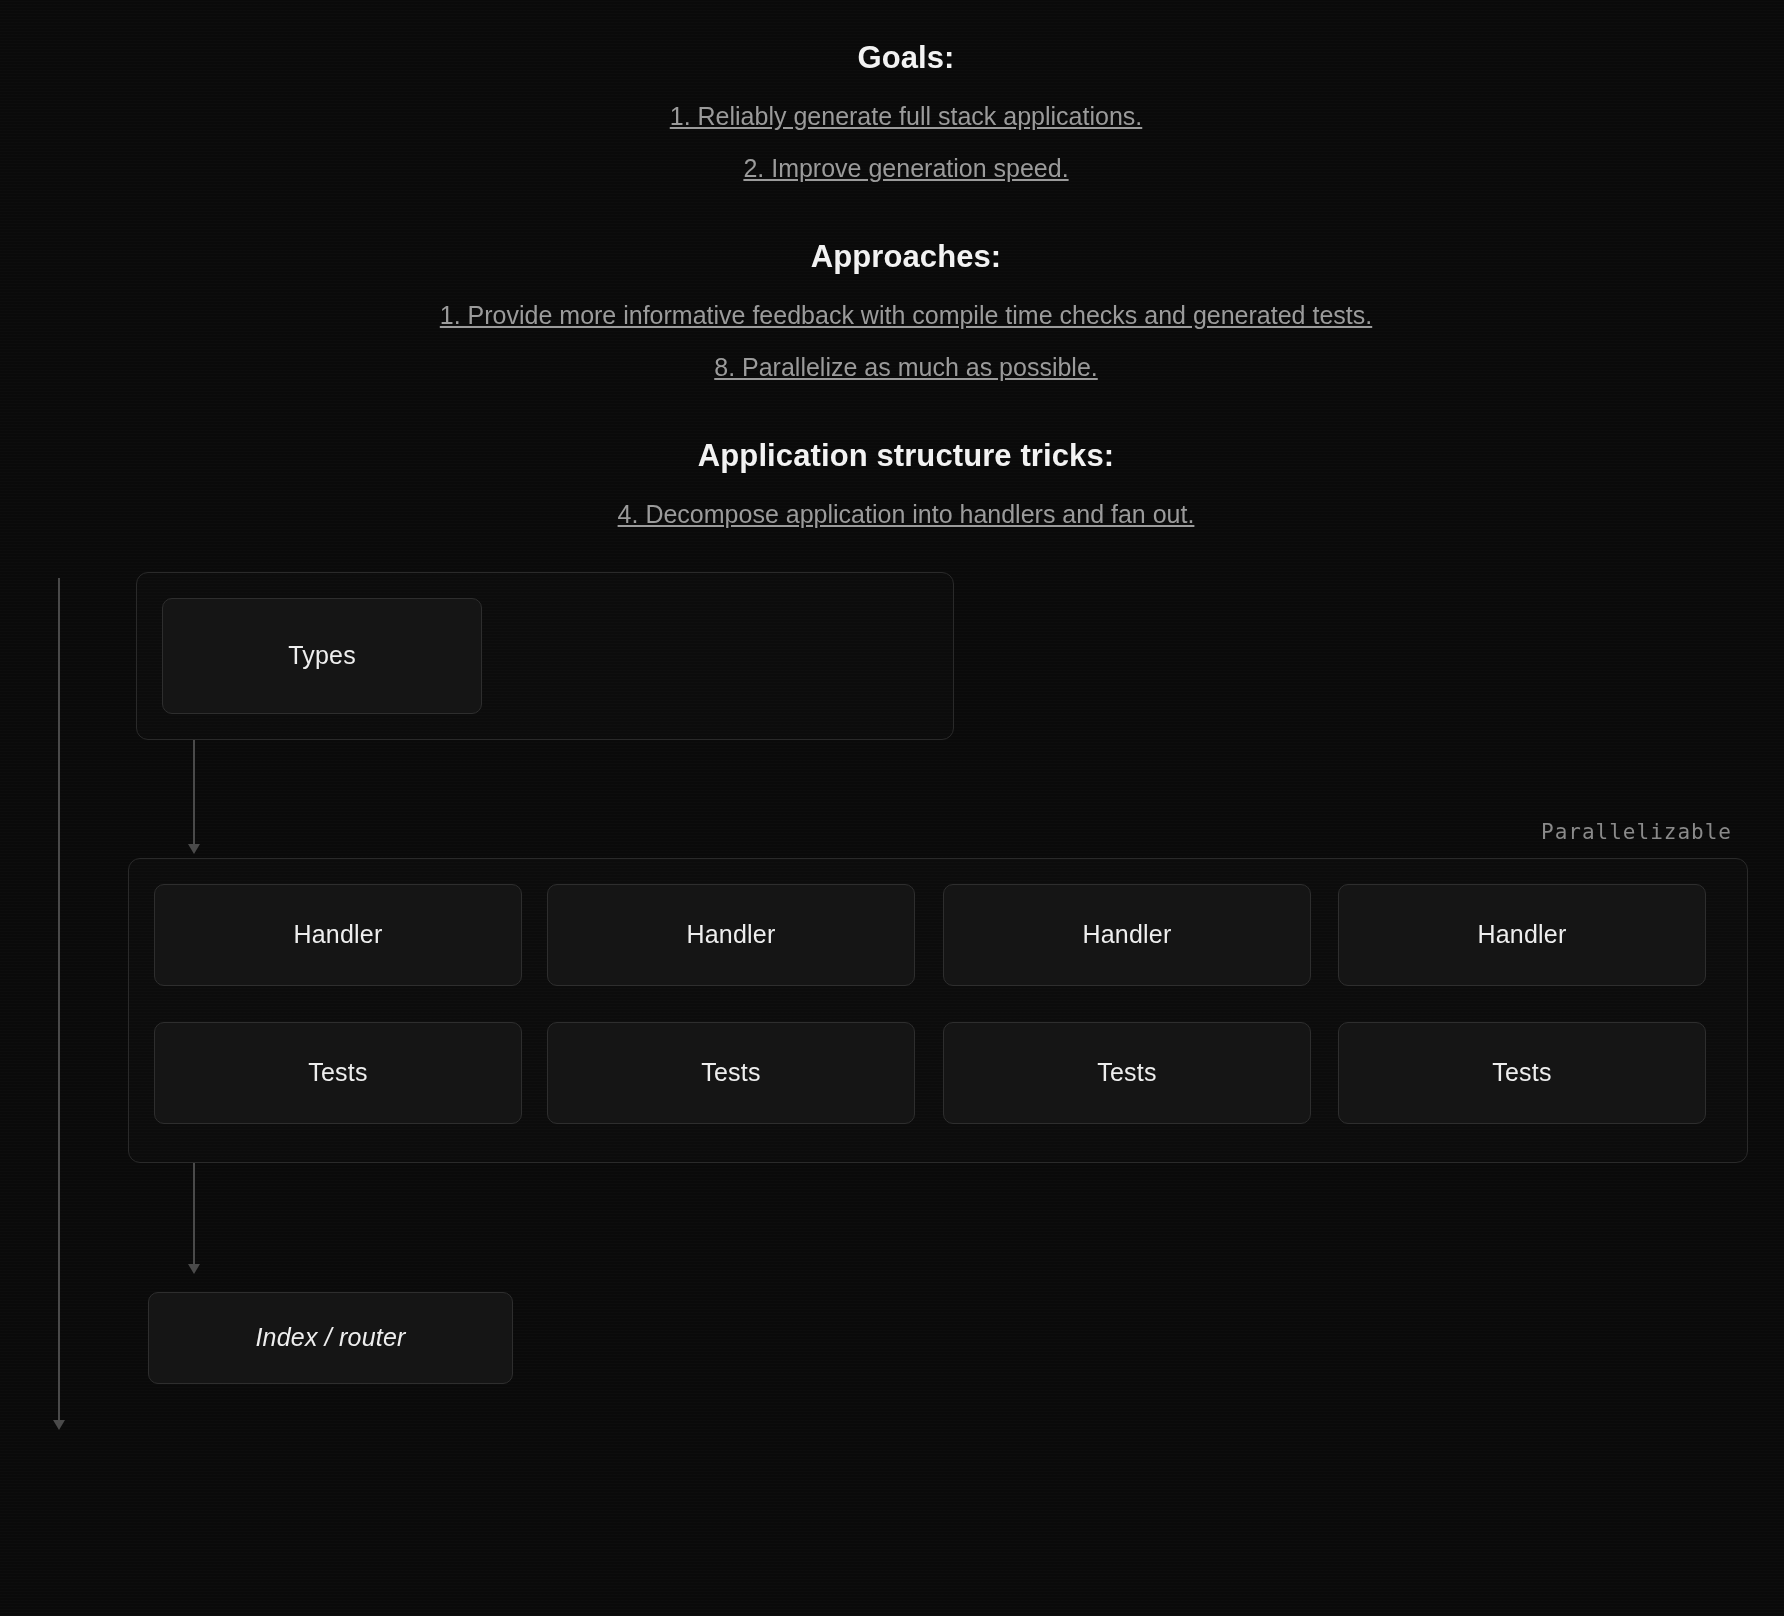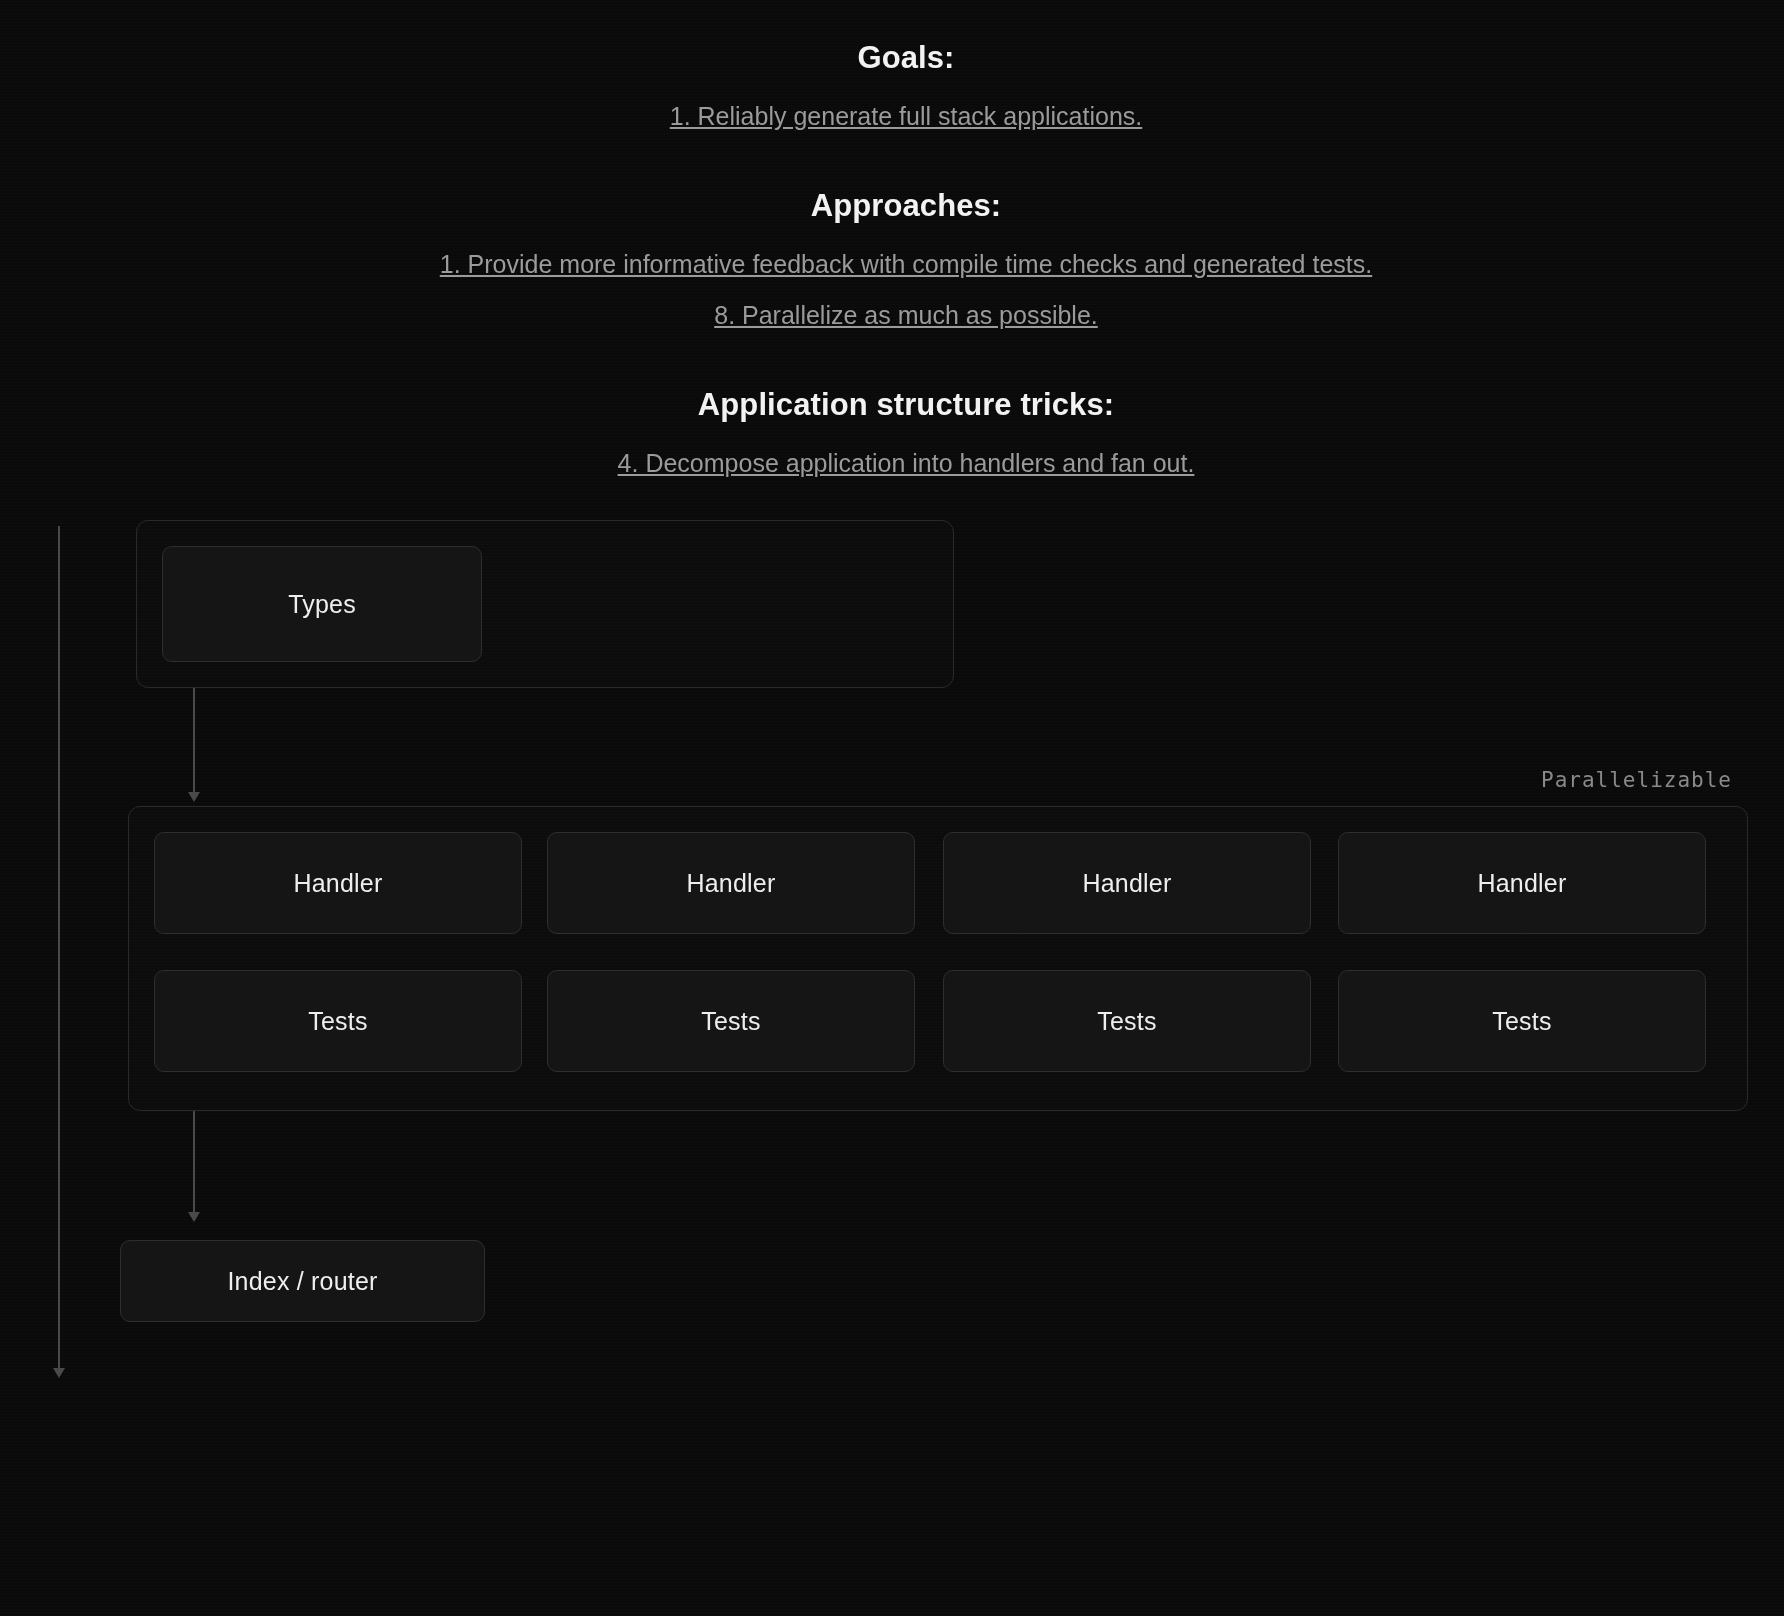--- a/index.html
+++ b/index.html
@@ -131,20 +131,21 @@
 </style>
 </head>
 <body>
 
 <div class="page">
   <div class="content">
 
     <div class="section">
       <h2 class="section-title">Goals:</h2>
       <p class="list-line">1. Reliably generate full stack applications.</p>
+      <p class="list-line">2. Improve generation speed.</p>
     </div>
 
     <div class="section">
       <h2 class="section-title">Approaches:</h2>
       <p class="list-line">1. Provide more informative feedback with compile time checks and generated tests.</p>
       <p class="list-line">8. Parallelize as much as possible.</p>
     </div>
 
     <div class="section">
       <h2 class="section-title">Application structure tricks:</h2>
@@ -173,17 +174,17 @@
 
         <div class="node in-group" style="left:25px; top:163px; width:368px; height:102px;">Tests</div>
         <div class="node in-group" style="left:418px; top:163px; width:368px; height:102px;">Tests</div>
         <div class="node in-group" style="left:814px; top:163px; width:368px; height:102px;">Tests</div>
         <div class="node in-group" style="left:1209px; top:163px; width:368px; height:102px;">Tests</div>
       </div>
 
       <div class="connector" style="left:135px; top:591px; height:105px;"></div>
       <div class="connector-arrow" style="left:130px; top:692px;"></div>
 
-      <div class="node" style="left:62px; top:720px; width:365px; height:82px;">Index / router</div>
+      <div class="node" style="left:90px; top:720px; width:365px; height:92px;font-style:italic;">Index / router</div>
 
     </div>
   </div>
 </div>
 
 </body></html>

